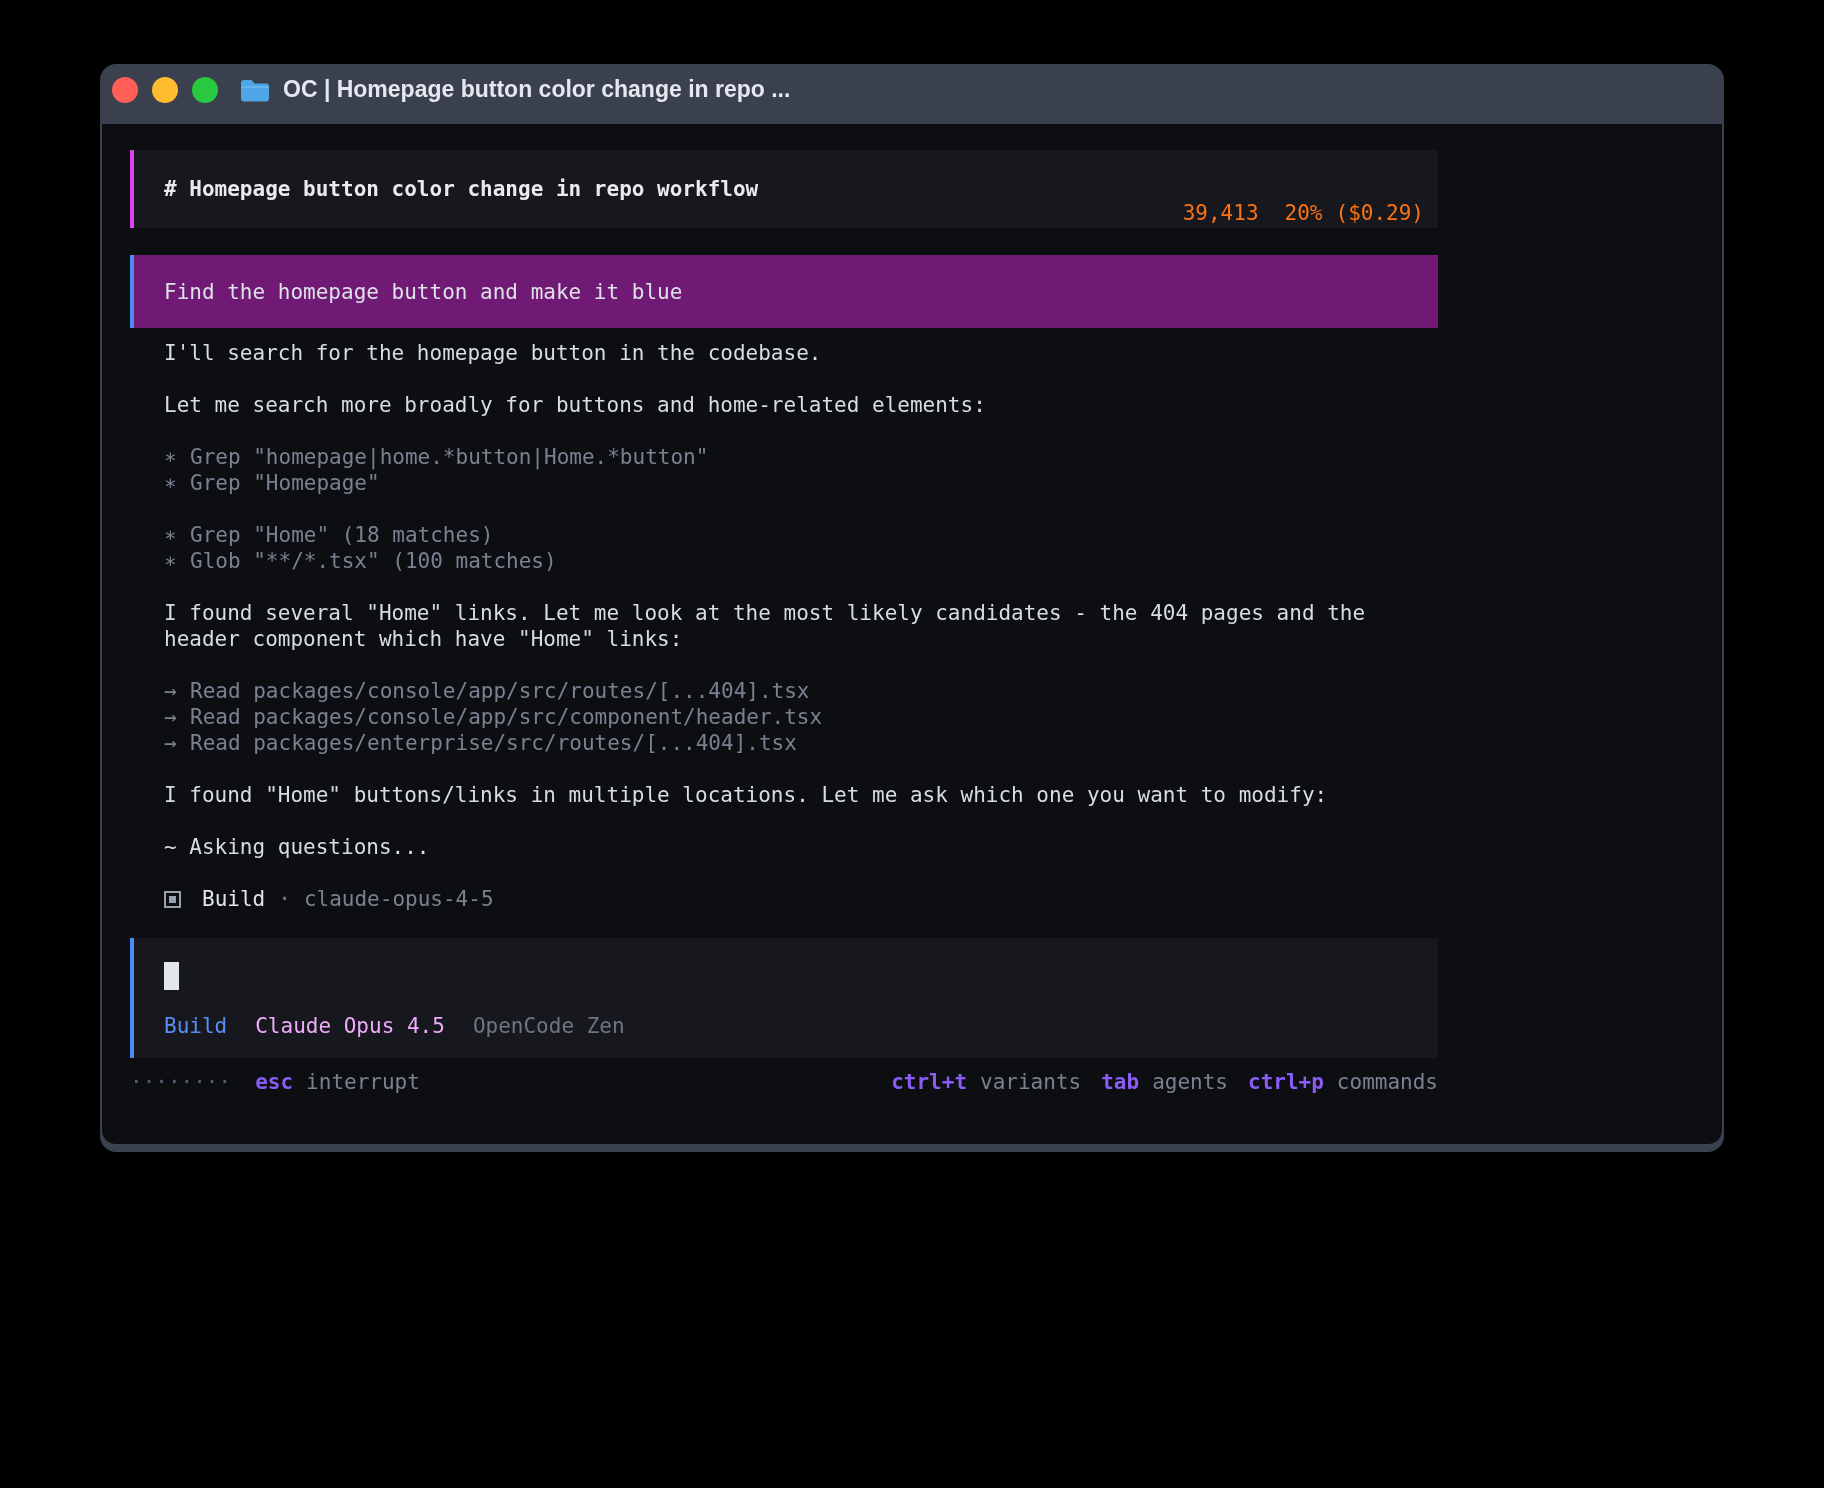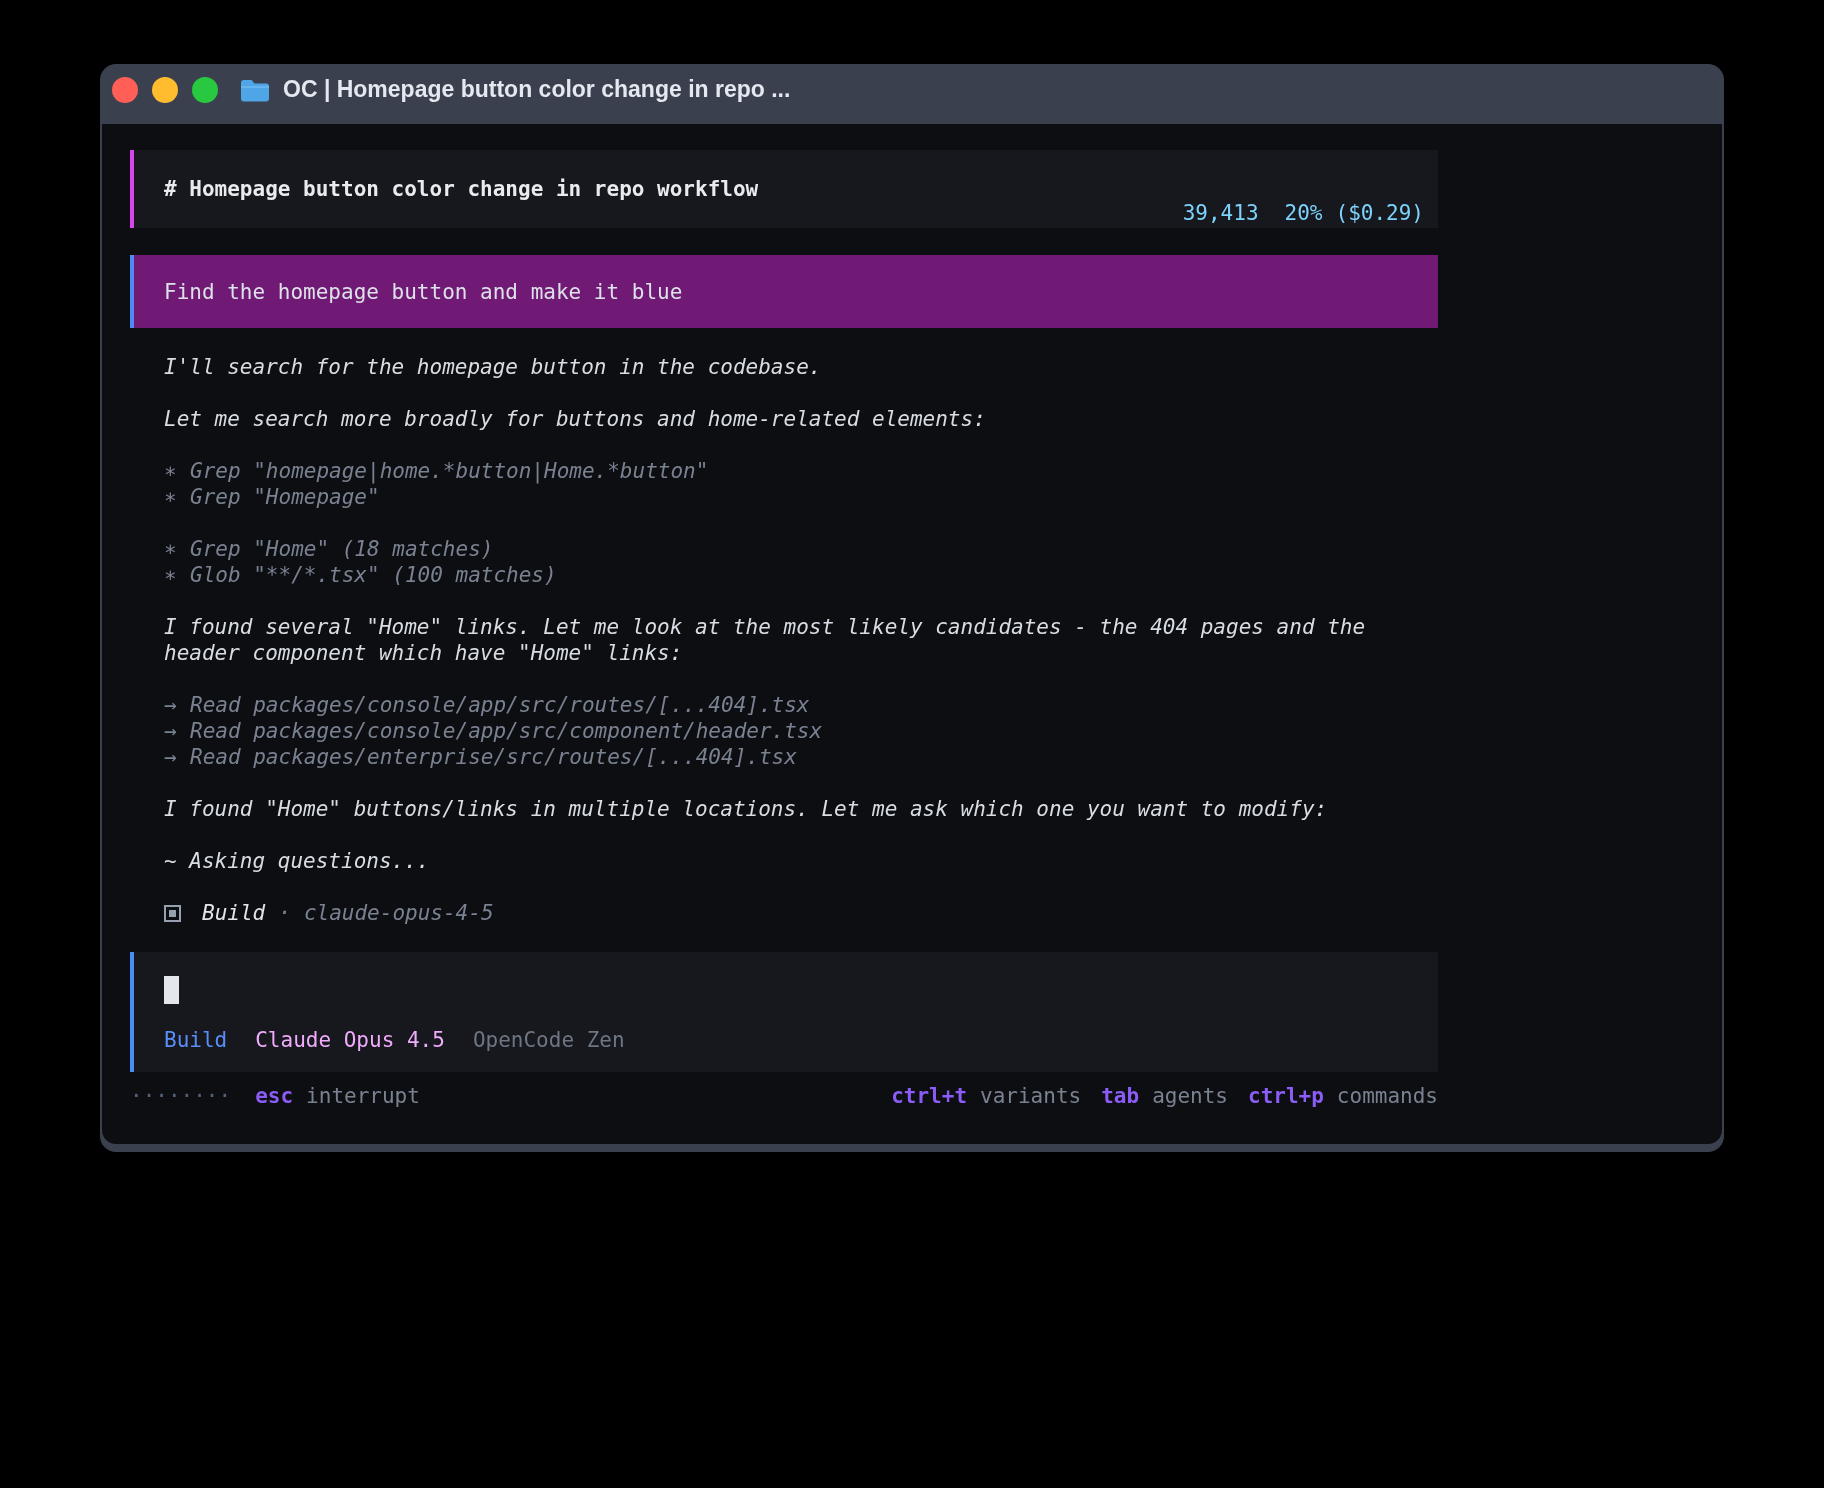--- a/index.html
+++ b/index.html
@@ -60,36 +60,36 @@
     margin-top: 26px;
     height: 78px;
     background: #16181d;
     border-left: 4px solid #d946ef;
     display: flex;
     align-items: center;
     justify-content: space-between;
     padding: 0 14px 0 30px;
   }
   .session-title { font-weight: bold; color: #e9ebef; white-space: nowrap; }
-  .session-stats { color: #7dd3fc; white-space: nowrap; margin-top: 48px; }
+  .session-stats { color: #f97316; white-space: nowrap; margin-top: 48px; }
   .session-stats .tokens  { margin-right: 26px; }
   .session-stats .percent { margin-right: 13px; }
 
   .user-block {
     margin-top: 27px;
     min-height: 73px;
     background: #701a75;
     border-left: 4px solid #4d8cf5;
     display: flex;
     align-items: center;
     padding: 0 20px 0 30px;
     color: #dde1e8;
   }
 
-  .chat { padding: 26px 0 0 34px; font-style: italic; }
+  .chat { padding: 12px 0 0 34px; }
   .chat .block { margin-bottom: 26px; }
   .line { line-height: 26px; }
   .tool-line { color: #7a8190; line-height: 26px; }
   .tool-icon { display: inline-block; width: 13px; margin-right: 13px; }
 
   .agent-row { display: flex; align-items: center; height: 26px; }
   .agent-icon {
     width: 17px; height: 17px;
     border: 2px solid #97a0af;
     margin-right: 21px;

